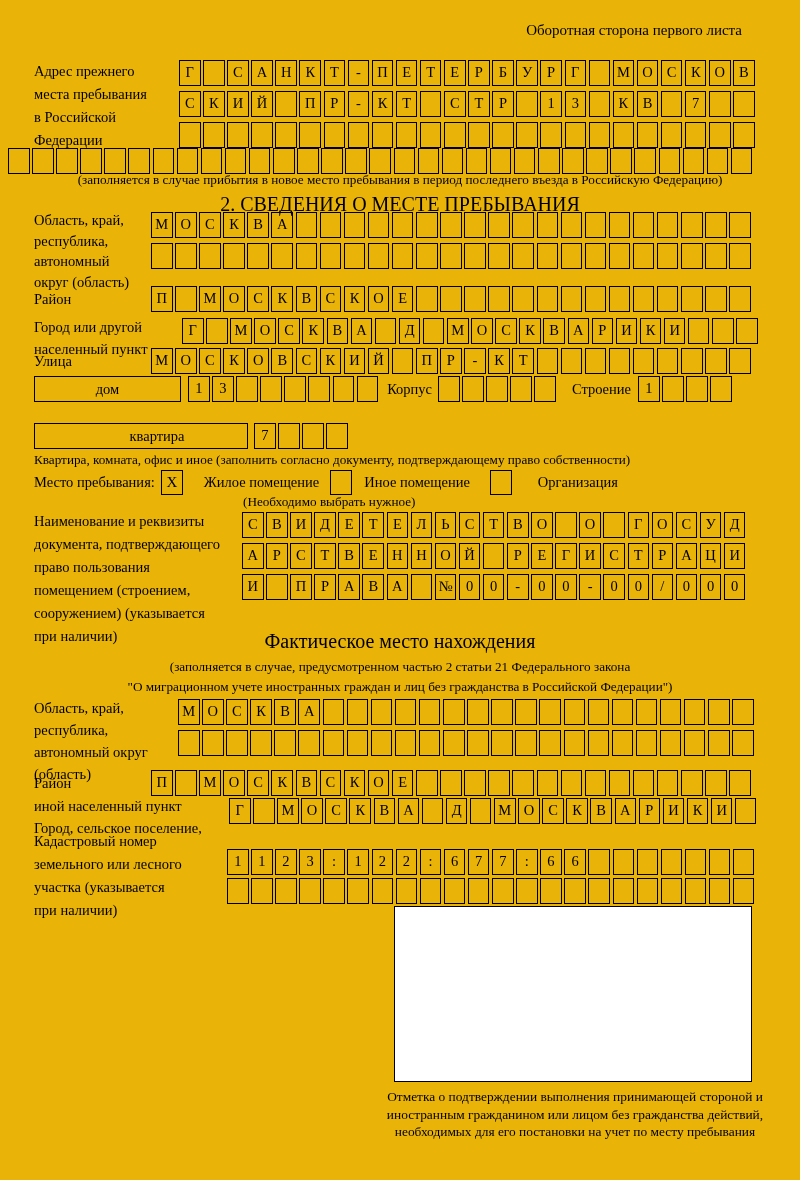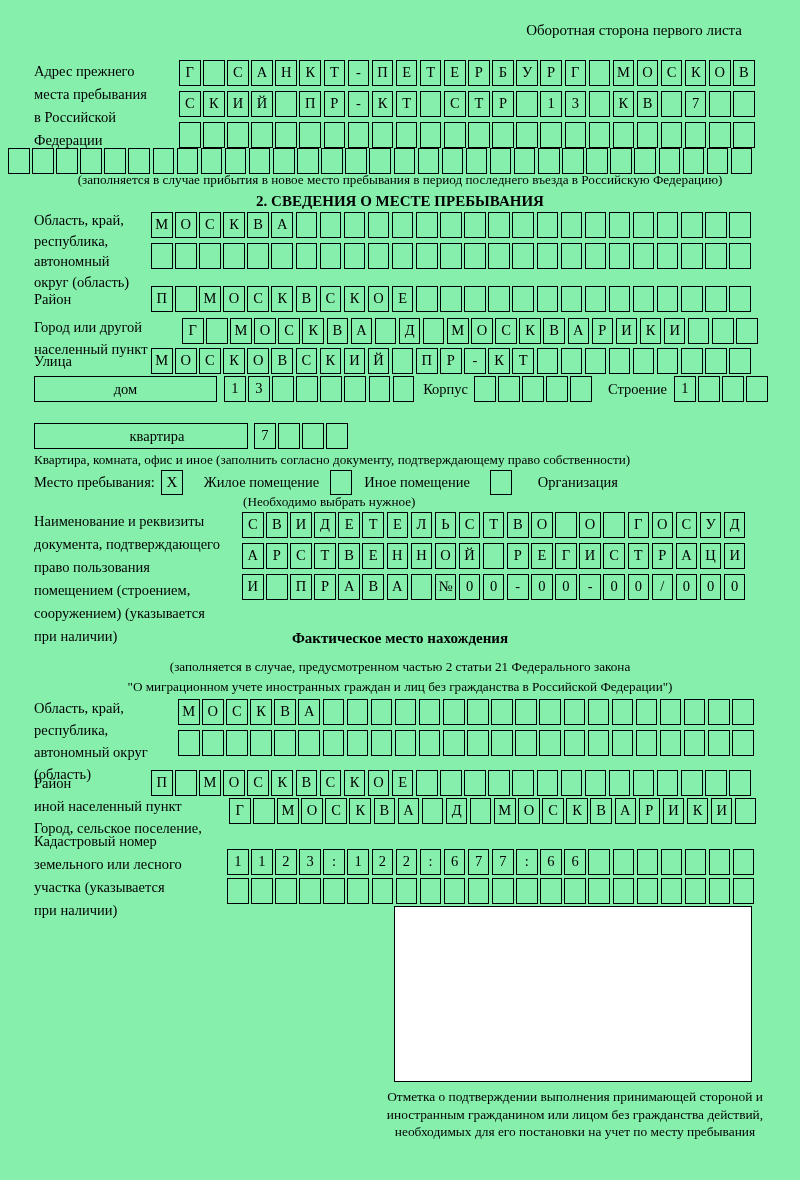--- a/index.html
+++ b/index.html
@@ -1,34 +1,34 @@
 <!DOCTYPE html>
 <html><head>
 <meta charset="utf-8">
 <style>
   html,body{margin:0;padding:0;background:#fff;}
-  .page{position:relative;width:800px;height:1180px;background:#86efac;color:#000;
+  .page{position:relative;width:800px;height:1180px;background:#eab308;color:#000;
         font-family:"Liberation Serif","DejaVu Serif",serif;overflow:hidden;}
   .abs{position:absolute;}
   .label{font-size:14.5px;line-height:23px;}
   .label-tight{font-size:14.5px;line-height:22px;}
   .cells{display:flex;gap:2.6px;}
   .cellrows{display:flex;flex-direction:column;gap:5px;}
   .cellrows-tight{display:flex;flex-direction:column;gap:3px;}
   .cell{box-sizing:border-box;width:21.5px;height:26px;border:1.6px solid #000;
         font-size:14.5px;text-align:center;line-height:23px;flex:0 0 auto;}
   .widebox{box-sizing:border-box;height:26px;border:1.6px solid #000;display:flex;
         align-items:center;justify-content:center;font-size:14.5px;flex:0 0 auto;}
   .chk{box-sizing:border-box;width:22px;height:25px;border:1.6px solid #000;
         text-align:center;line-height:22px;font-size:15px;flex:0 0 auto;}
   .center{left:0;width:800px;text-align:center;}
   .note{font-size:13.2px;}
   .hrow{display:flex;align-items:center;}
   .corner{font-size:15px;}
-  .title{font-size:15px;font-weight:bold;}
+  .title{font-size:20px;font-weight:normal;}
   .stampbox{box-sizing:border-box;border:1.8px solid #000;background:#fff;}
 </style>
 </head>
 <body>
 
 <div class="page">
 
   <div class="abs corner" style="top:22px;right:58px;">Оборотная сторона первого листа</div>
 
   <div class="abs label" style="left:34px;top:60px;width:142px;">
@@ -300,21 +300,21 @@
       <span class="cell"></span>
       <span class="cell"></span>
       <span class="cell"></span>
       <span class="cell"></span>
       <span class="cell"></span>
       <span class="cell"></span>
       <span class="cell"></span>
     </div>
 
   <div class="abs hrow" style="left:34px;top:376px;">
-    <div class="widebox" style="width:183px;">дом</div>
+    <div class="widebox" style="width:147px;">дом</div>
     <div class="cells" style="margin-left:7px;">
         <span class="cell">1</span>
         <span class="cell">3</span>
         <span class="cell"></span>
         <span class="cell"></span>
         <span class="cell"></span>
         <span class="cell"></span>
         <span class="cell"></span>
         <span class="cell"></span>
       </div>

